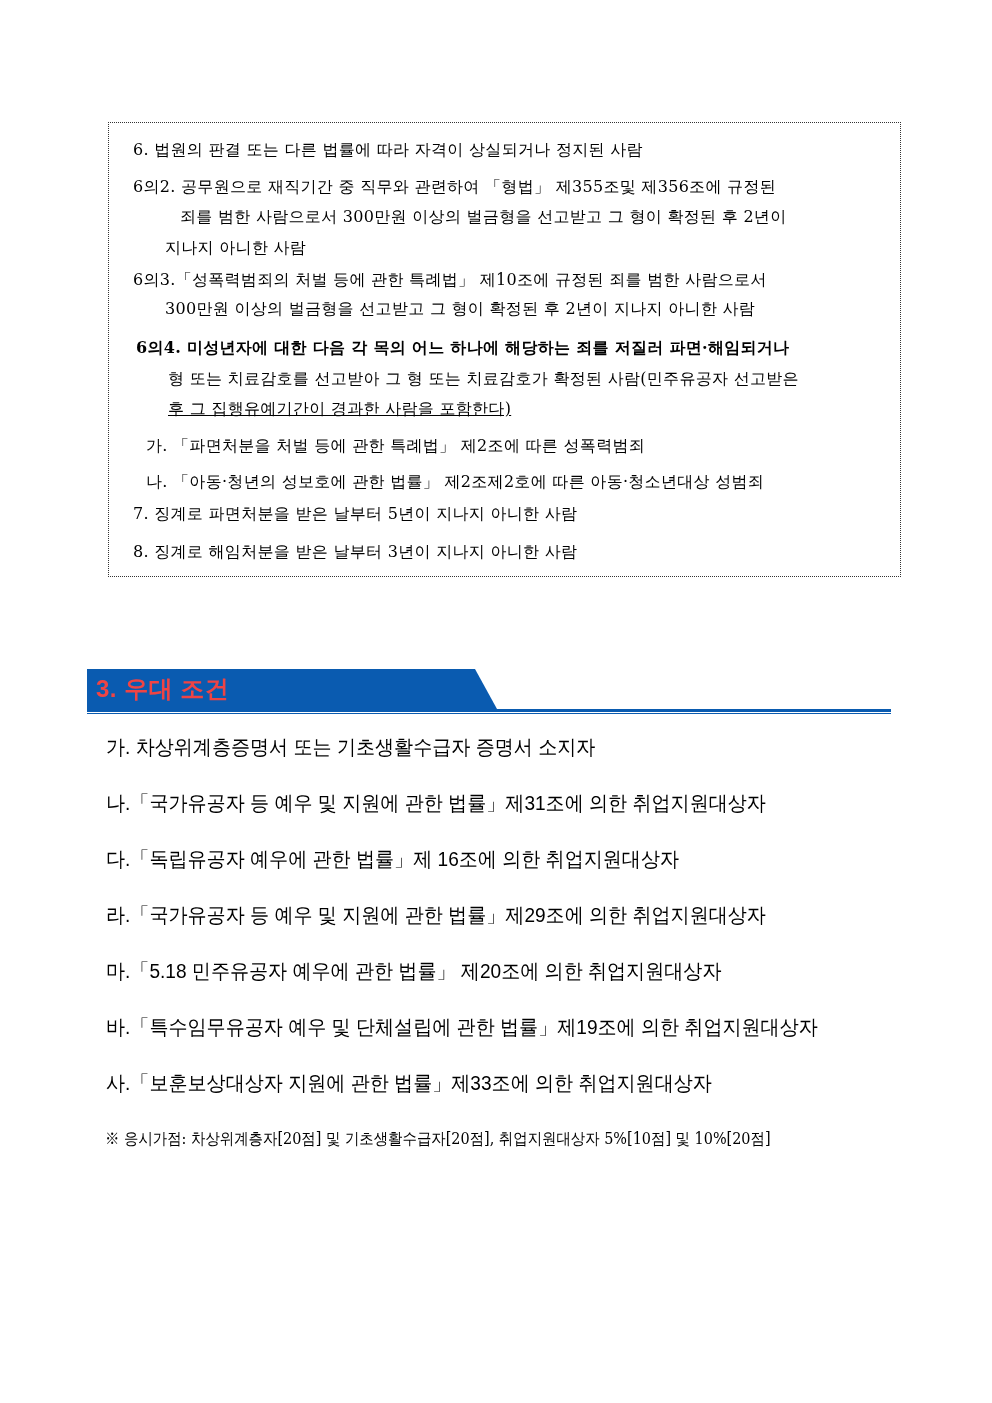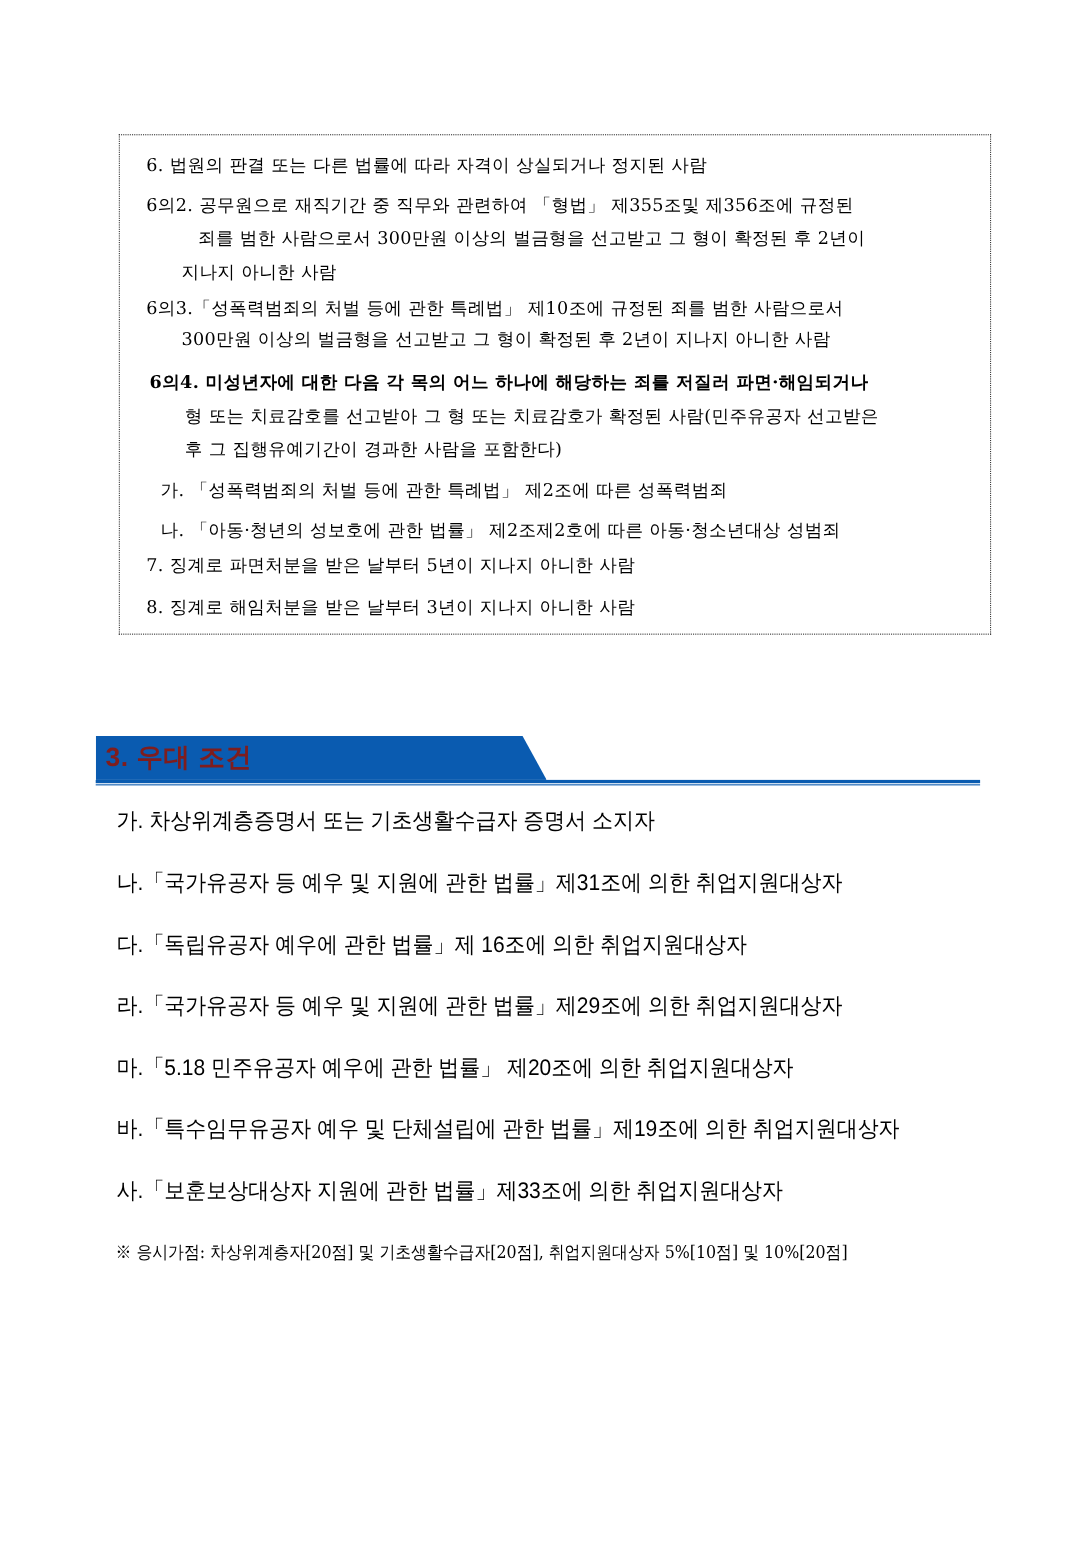--- a/index.html
+++ b/index.html
@@ -5,21 +5,21 @@
     html, body { margin: 0; padding: 0; background: #ffffff; }
     body { width: 992px; height: 1403px; position: relative; overflow: hidden;
            font-family: "DejaVu Serif", "Liberation Serif", serif; color: #000; }
     .box { position: absolute; left: 108px; top: 122px; width: 793px; height: 455px;
            border: 1px dotted #333; box-sizing: border-box; }
     .bline { position: absolute; white-space: nowrap; font-size: 16px; letter-spacing: 0.3px;
              font-family: "DejaVu Serif", "Liberation Serif", serif; line-height: 20px; }
     .banner { position: absolute; left: 87px; top: 669px; width: 410px; height: 40px;
               background: #0a5bb0;
               clip-path: polygon(0 0, 388px 0, 410px 40px, 0 40px); }
-    .banner-title { position: absolute; left: 96px; top: 672px; color: #7f1d1d; font-weight: bold;
+    .banner-title { position: absolute; left: 96px; top: 672px; color: #ef4444; font-weight: bold;
                     font-size: 24px; font-family: "Liberation Sans", "DejaVu Sans", sans-serif;
                     line-height: 34px; letter-spacing: 0.5px; }
     .rule-thick { position: absolute; left: 87px; top: 709px; width: 804px; height: 3px; background: #0a5bb0; }
     .rule-thin { position: absolute; left: 87px; top: 713px; width: 804px; height: 1px; background: #0a5bb0; }
     .item { position: absolute; left: 106px; white-space: nowrap; font-size: 20.5px;
             font-family: "Liberation Sans", "DejaVu Sans", sans-serif; line-height: 26px;
             transform: scaleX(0.93); transform-origin: left center; }
     .note { position: absolute; left: 105px; top: 1128px; white-space: nowrap; font-size: 16px;
             font-family: "DejaVu Serif", "Liberation Serif", serif; line-height: 22px;
             transform: scaleX(0.9); transform-origin: left center; }
@@ -30,22 +30,22 @@
 <div class="box"></div>
 
 <div class="bline" style="left:133px;top:140px;">6. 법원의 판결 또는 다른 법률에 따라 자격이 상실되거나 정지된 사람</div>
 <div class="bline" style="left:133px;top:177px;">6의2. 공무원으로 재직기간 중 직무와 관련하여 「형법」 제355조및 제356조에 규정된</div>
 <div class="bline" style="left:180px;top:207px;">죄를 범한 사람으로서 300만원 이상의 벌금형을 선고받고 그 형이 확정된 후 2년이</div>
 <div class="bline" style="left:165px;top:238px;">지나지 아니한 사람</div>
 <div class="bline" style="left:133px;top:270px;">6의3.「성폭력범죄의 처벌 등에 관한 특례법」 제10조에 규정된 죄를 범한 사람으로서</div>
 <div class="bline" style="left:165px;top:299px;">300만원 이상의 벌금형을 선고받고 그 형이 확정된 후 2년이 지나지 아니한 사람</div>
 <div class="bline" style="left:136px;top:338px;font-weight:bold;">6의4. 미성년자에 대한 다음 각 목의 어느 하나에 해당하는 죄를 저질러 파면·해임되거나</div>
 <div class="bline" style="left:168px;top:369px;">형 또는 치료감호를 선고받아 그 형 또는 치료감호가 확정된 사람(민주유공자 선고받은</div>
-<div class="bline" style="left:168px;top:399px;">후 그 집행유예기간이 경과한 사람을 포함한다)</div>
-<div class="bline" style="left:146px;top:436px;">가. 「성폭력범죄의 처벌 등에 관한 특례법」 제2조에 따른 성폭력범죄</div>
+<div class="bline" style="left:168px;top:399px;text-decoration:underline;">후 그 집행유예기간이 경과한 사람을 포함한다)</div>
+<div class="bline" style="left:146px;top:436px;">가. 「파면처분을 처벌 등에 관한 특례법」 제2조에 따른 성폭력범죄</div>
 <div class="bline" style="left:146px;top:472px;">나. 「아동·청년의 성보호에 관한 법률」 제2조제2호에 따른 아동·청소년대상 성범죄</div>
 <div class="bline" style="left:133px;top:504px;">7. 징계로 파면처분을 받은 날부터 5년이 지나지 아니한 사람</div>
 <div class="bline" style="left:133px;top:542px;">8. 징계로 해임처분을 받은 날부터 3년이 지나지 아니한 사람</div>
 
 <div class="banner"></div>
 <div class="banner-title">3. 우대 조건</div>
 <div class="rule-thick"></div>
 <div class="rule-thin"></div>
 
 <div class="item" style="top:734px;">가. 차상위계층증명서 또는 기초생활수급자 증명서 소지자</div>

